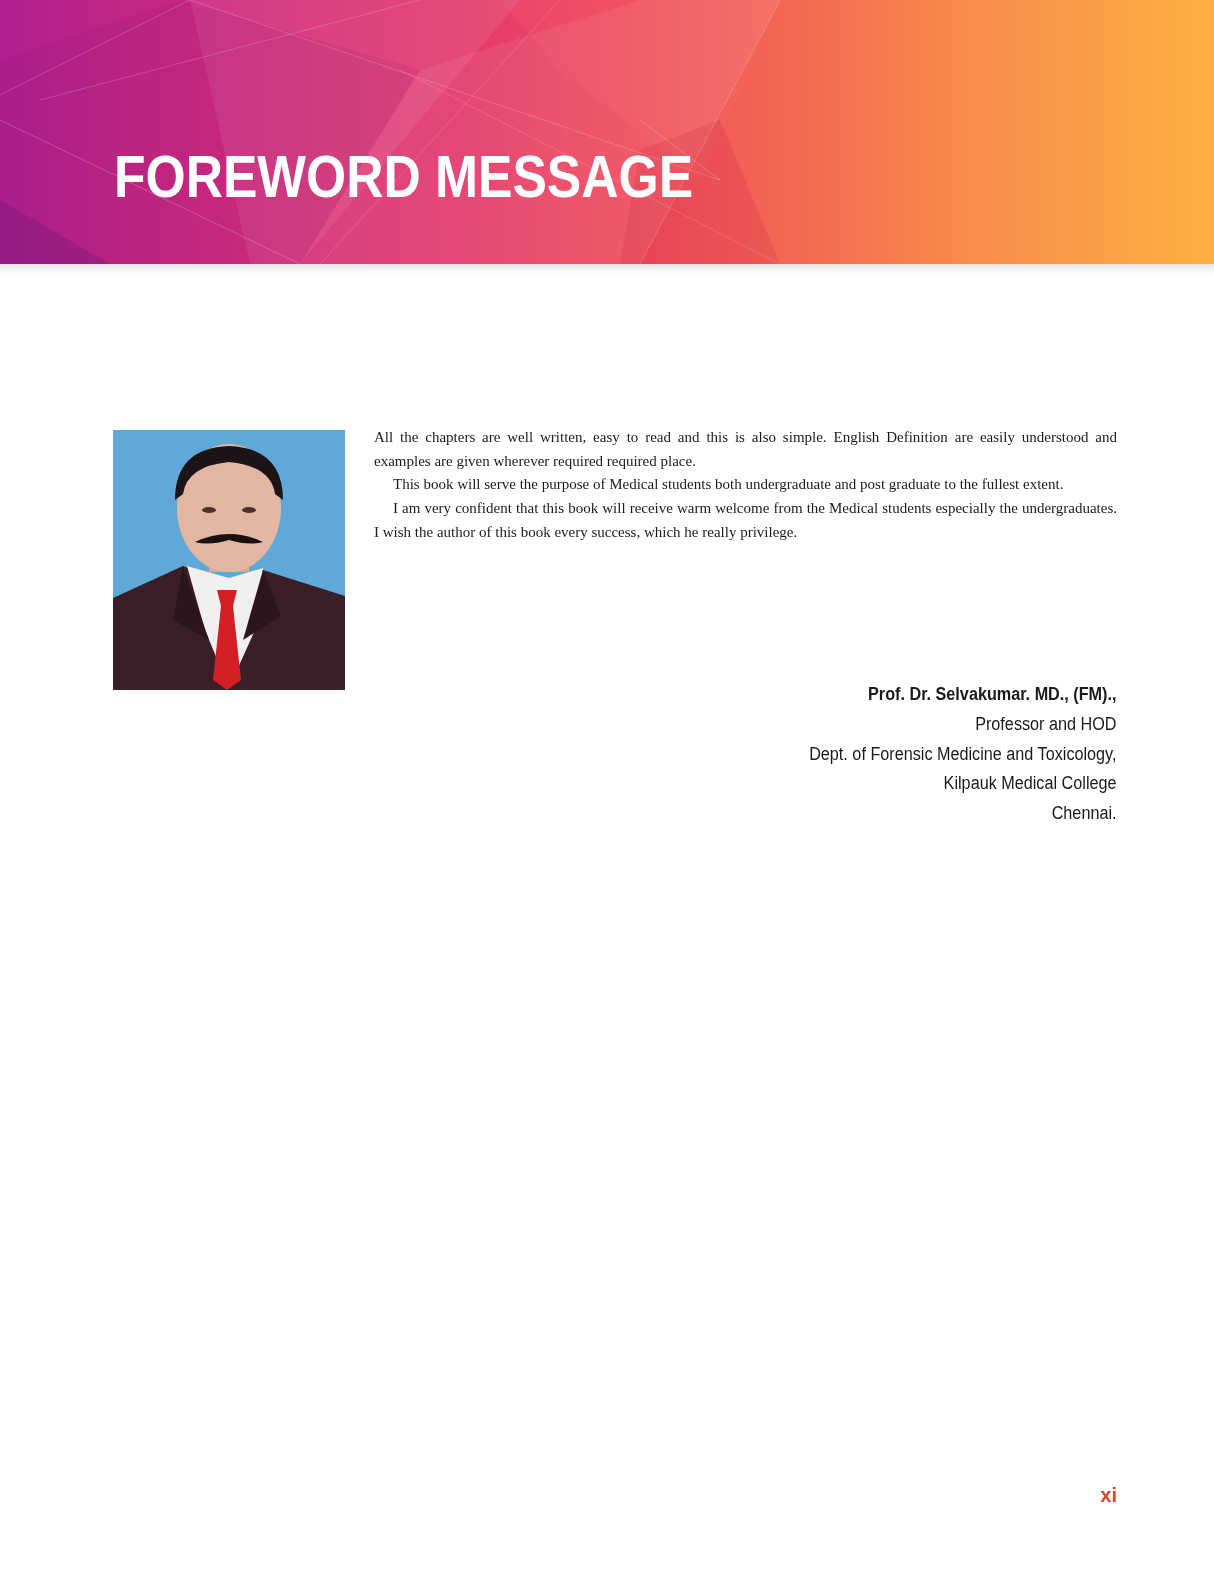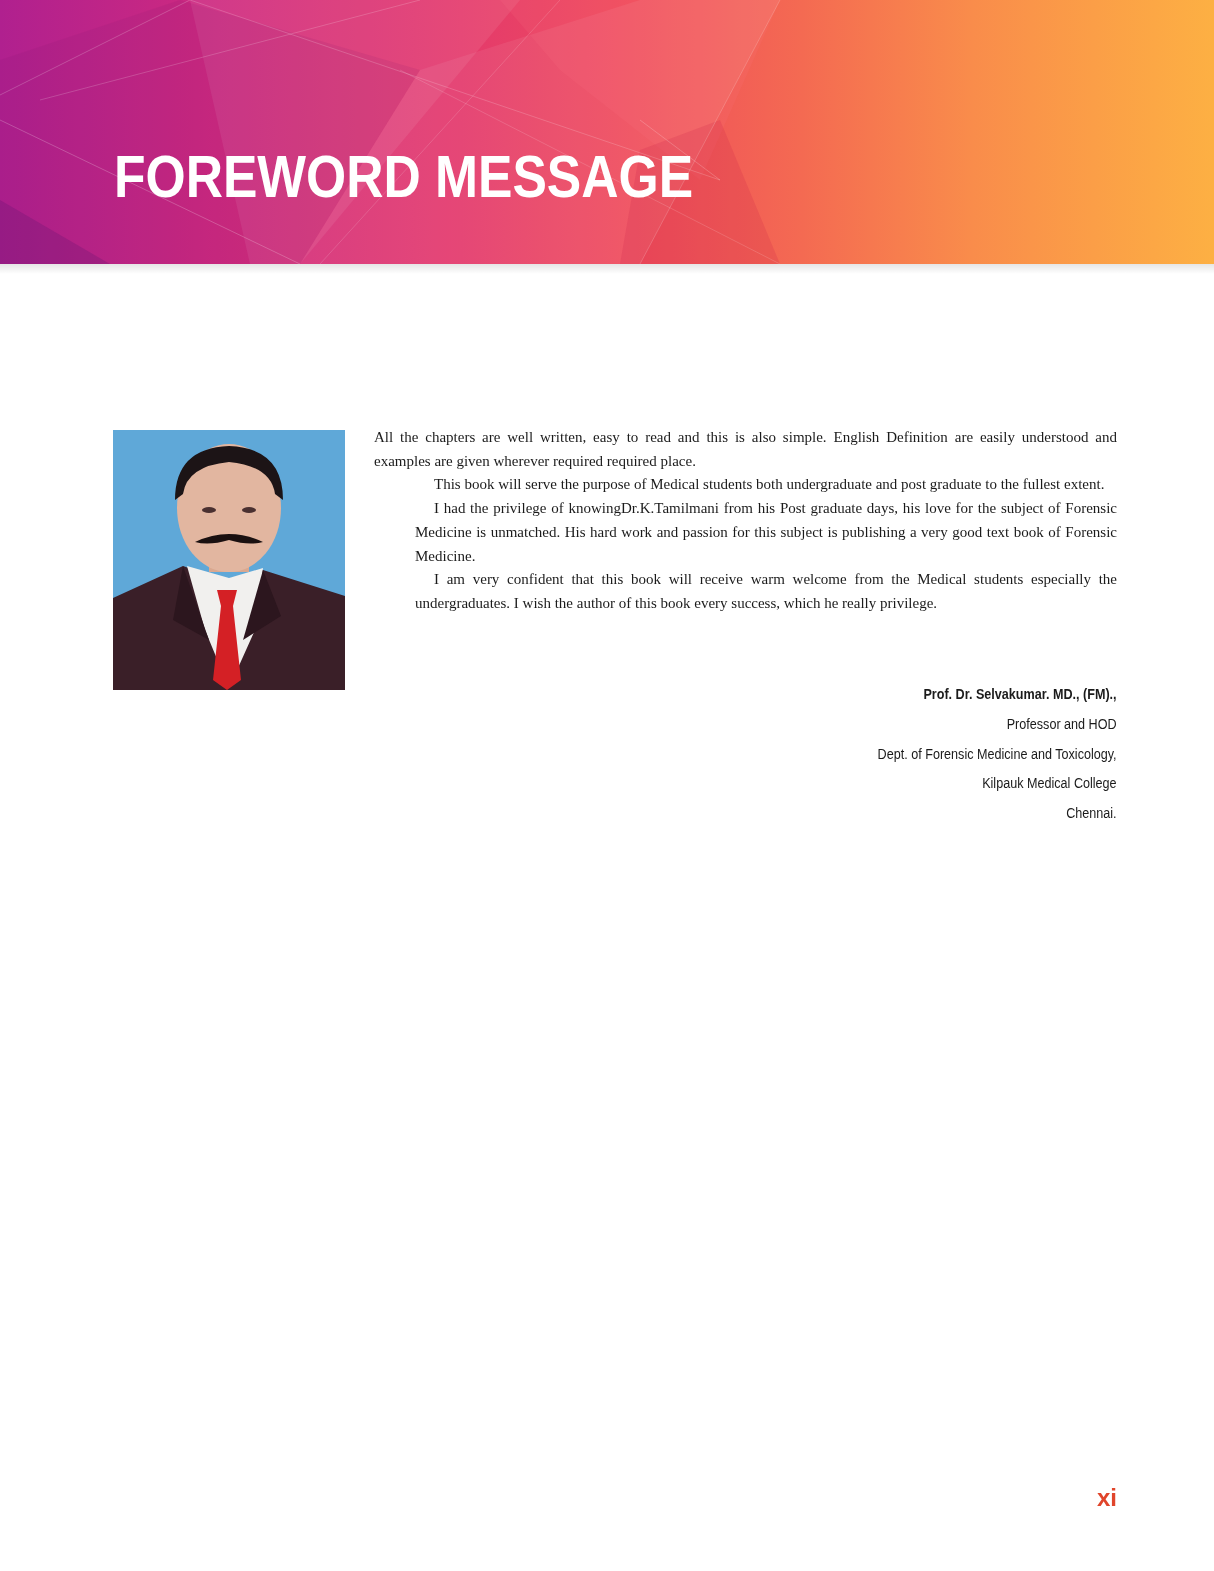--- a/index.html
+++ b/index.html
@@ -28,31 +28,31 @@
   .photo {
     position: absolute; left: 113px; top: 430px; width: 232px; height: 260px;
     background: #5fa7d6; overflow: hidden;
   }
   .body-text {
     position: absolute; left: 374px; top: 426px; width: 743px;
     font-size: 15px; line-height: 23.7px; color: #1b1b1b;
     text-align: justify;
   }
   .body-text p { margin: 0; }
-  .body-text p.indent { text-indent: 19px; margin-left: 41px; }
+  .body-text p.indent { text-indent: 19px; }
   .signature {
     position: absolute; right: 97px; top: 680px; text-align: right;
-    font-family: "Liberation Sans", sans-serif; font-size: 14px; line-height: 29.8px;
+    font-family: "Liberation Sans", sans-serif; font-size: 18px; line-height: 29.8px;
     color: #1b1b1b;
   }
   .signature .name { font-weight: bold; }
   .signature div { transform: scaleX(0.9); transform-origin: right center; white-space: nowrap; }
   .page-num {
     position: absolute; right: 97px; top: 1484px;
-    font-family: "Liberation Sans", sans-serif; font-weight: bold; font-size: 24px;
+    font-family: "Liberation Sans", sans-serif; font-weight: bold; font-size: 20px;
     color: #e0452b;
   }
 </style>
 </head>
 <body>
 
 <div class="banner">
   <svg width="1214" height="264" viewBox="0 0 1214 264">
     <polygon points="190,0 520,0 300,264 250,264" fill="rgba(255,255,255,0.08)"></polygon>
     <polygon points="0,60 180,0 420,70 300,264 0,264" fill="rgba(120,20,110,0.10)"></polygon>
@@ -95,21 +95,20 @@
     <ellipse cx="96" cy="80" rx="7" ry="3" fill="#4a3030"></ellipse>
     <ellipse cx="136" cy="80" rx="7" ry="3" fill="#4a3030"></ellipse>
 
     <path d="M82,112 Q116,96 150,112 Q136,116 116,110 Q96,116 82,112 Z" fill="#1a1010"></path>
   </svg>
 </div>
 
 <div class="body-text">
   <p>All the chapters are well written, easy to read and this is also simple. English Definition are easily understood and examples are given wherever required required place.</p>
   <p class="indent">This book will serve the purpose of Medical students both undergraduate and post graduate to the fullest extent.</p>
-  <p class="indent">I had the privilege of knowingDr.K.Tamilmani from his Post graduate days, his love for the subject of Forensic Medicine is unmatched. His hard work and passion for this subject is publishing a very good text book of Forensic Medicine.</p>
   <p class="indent">I am very confident that this book will receive warm welcome from the Medical students especially the undergraduates. I wish the author of this book every success, which he really privilege.</p>
 </div>
 
 <div class="signature">
   <div class="name">Prof. Dr. Selvakumar. MD., (FM).,</div>
   <div>Professor and HOD</div>
   <div>Dept. of Forensic Medicine and Toxicology,</div>
   <div>Kilpauk Medical College</div>
   <div>Chennai.</div>
 </div>

